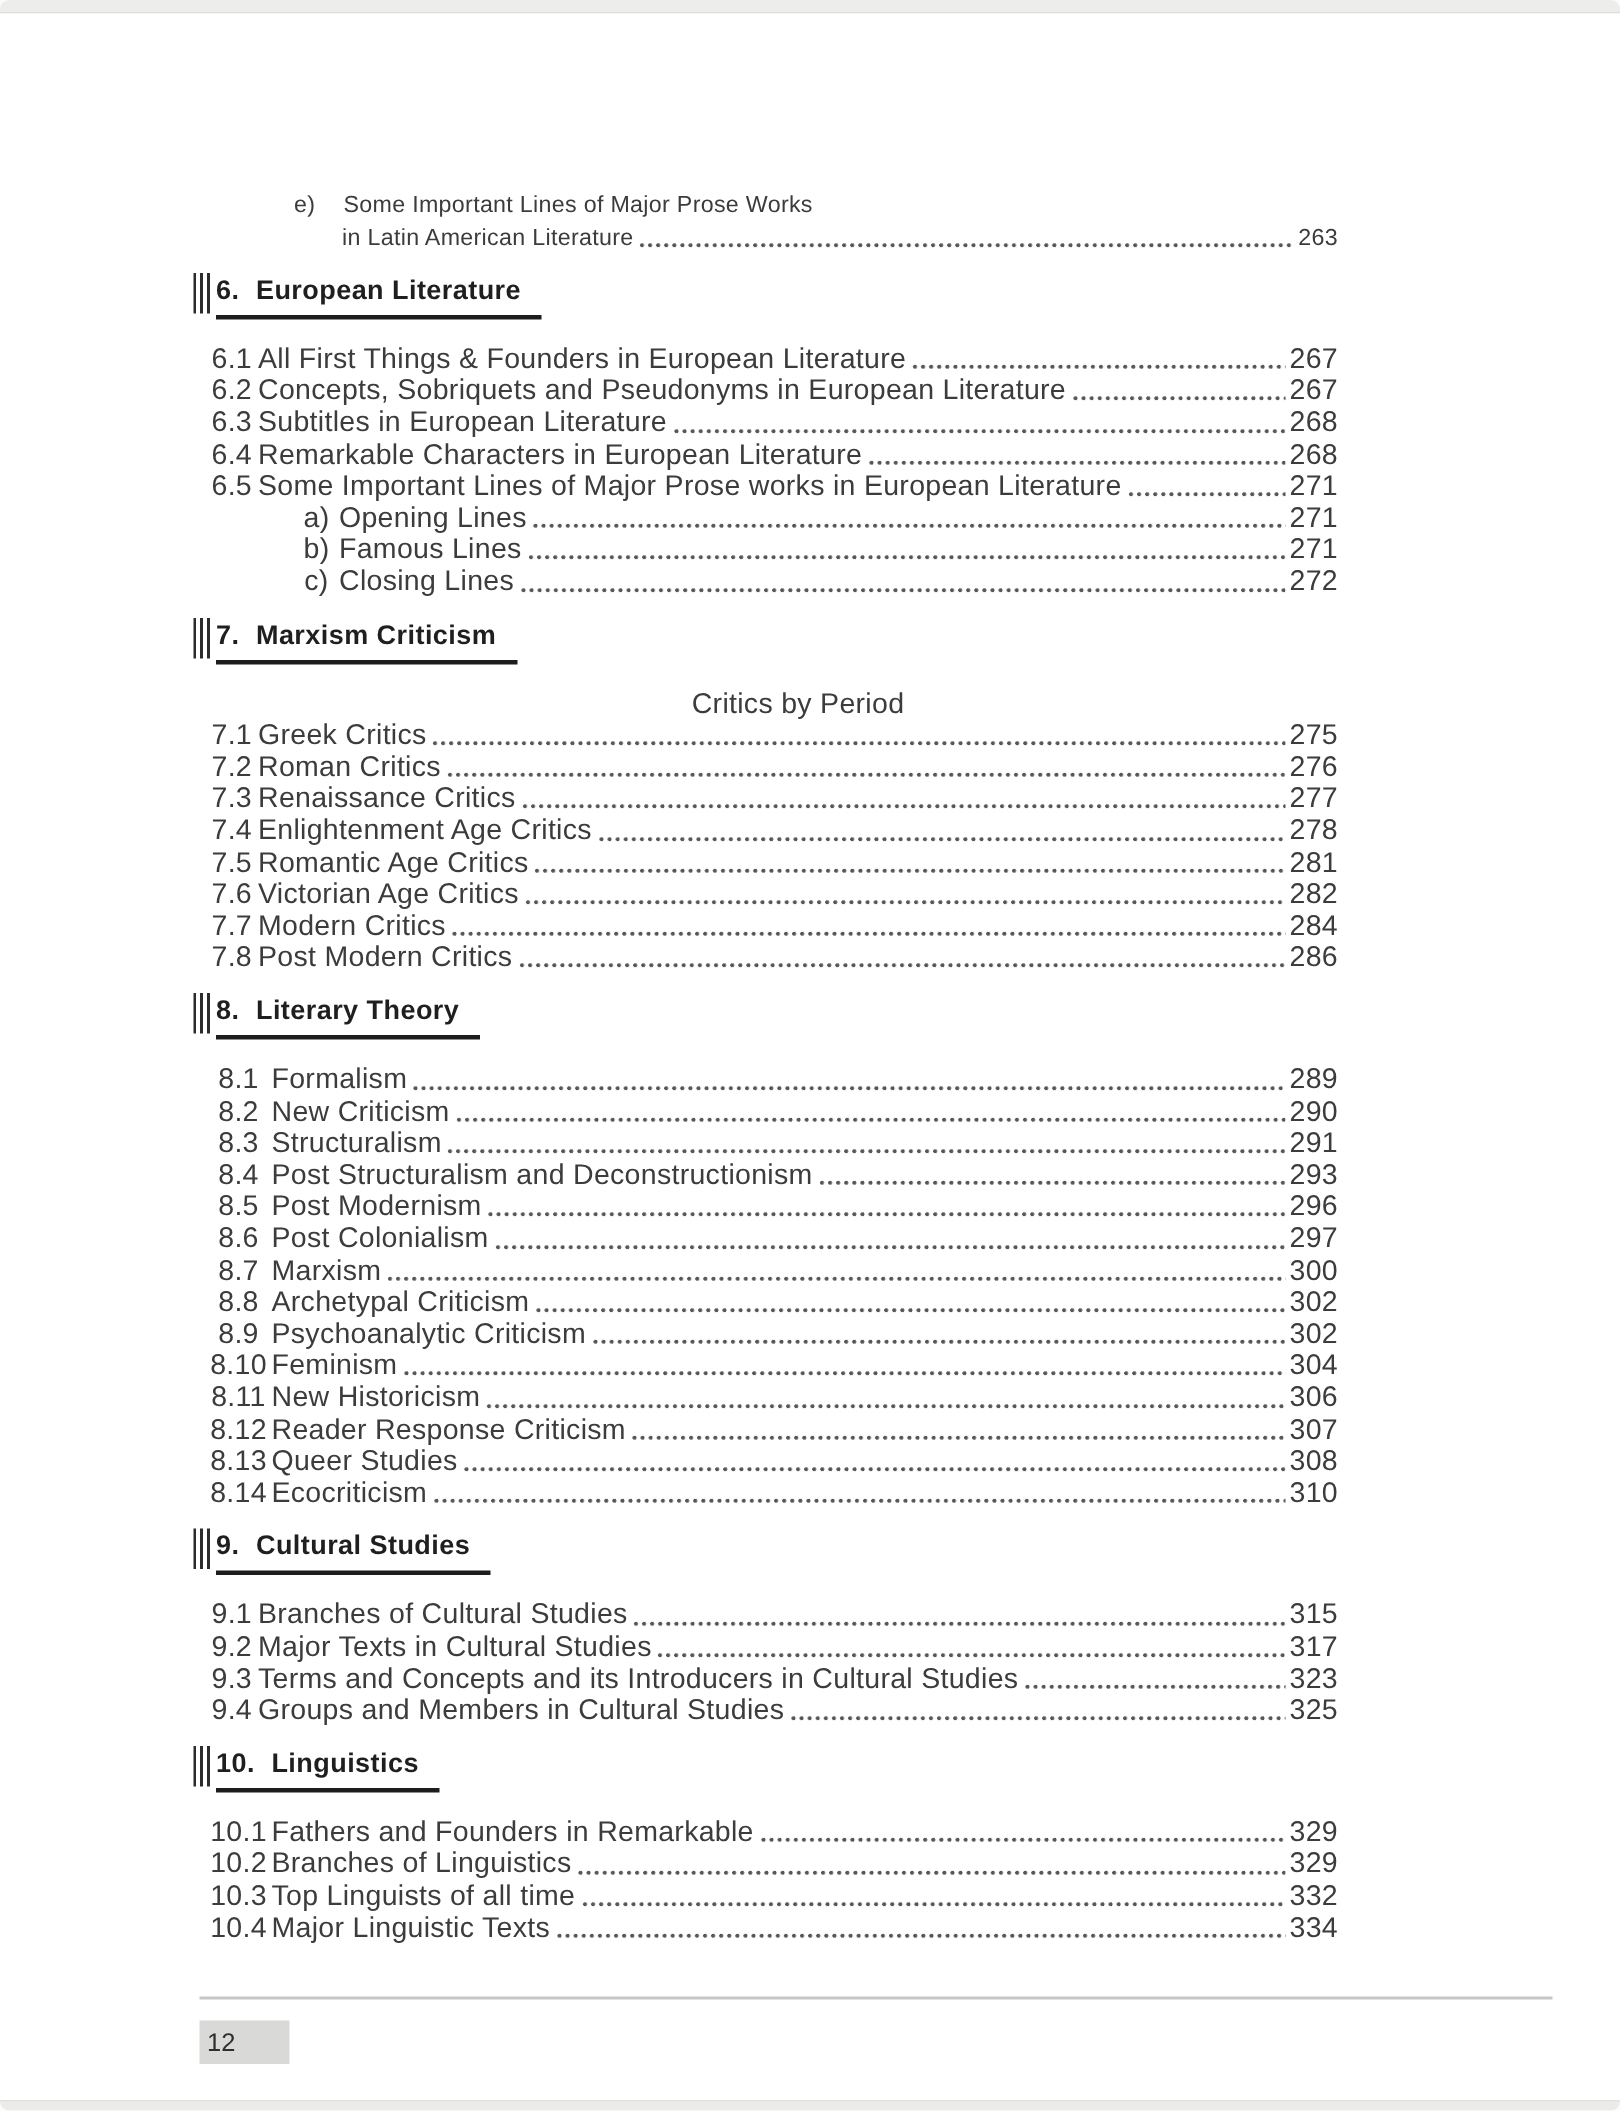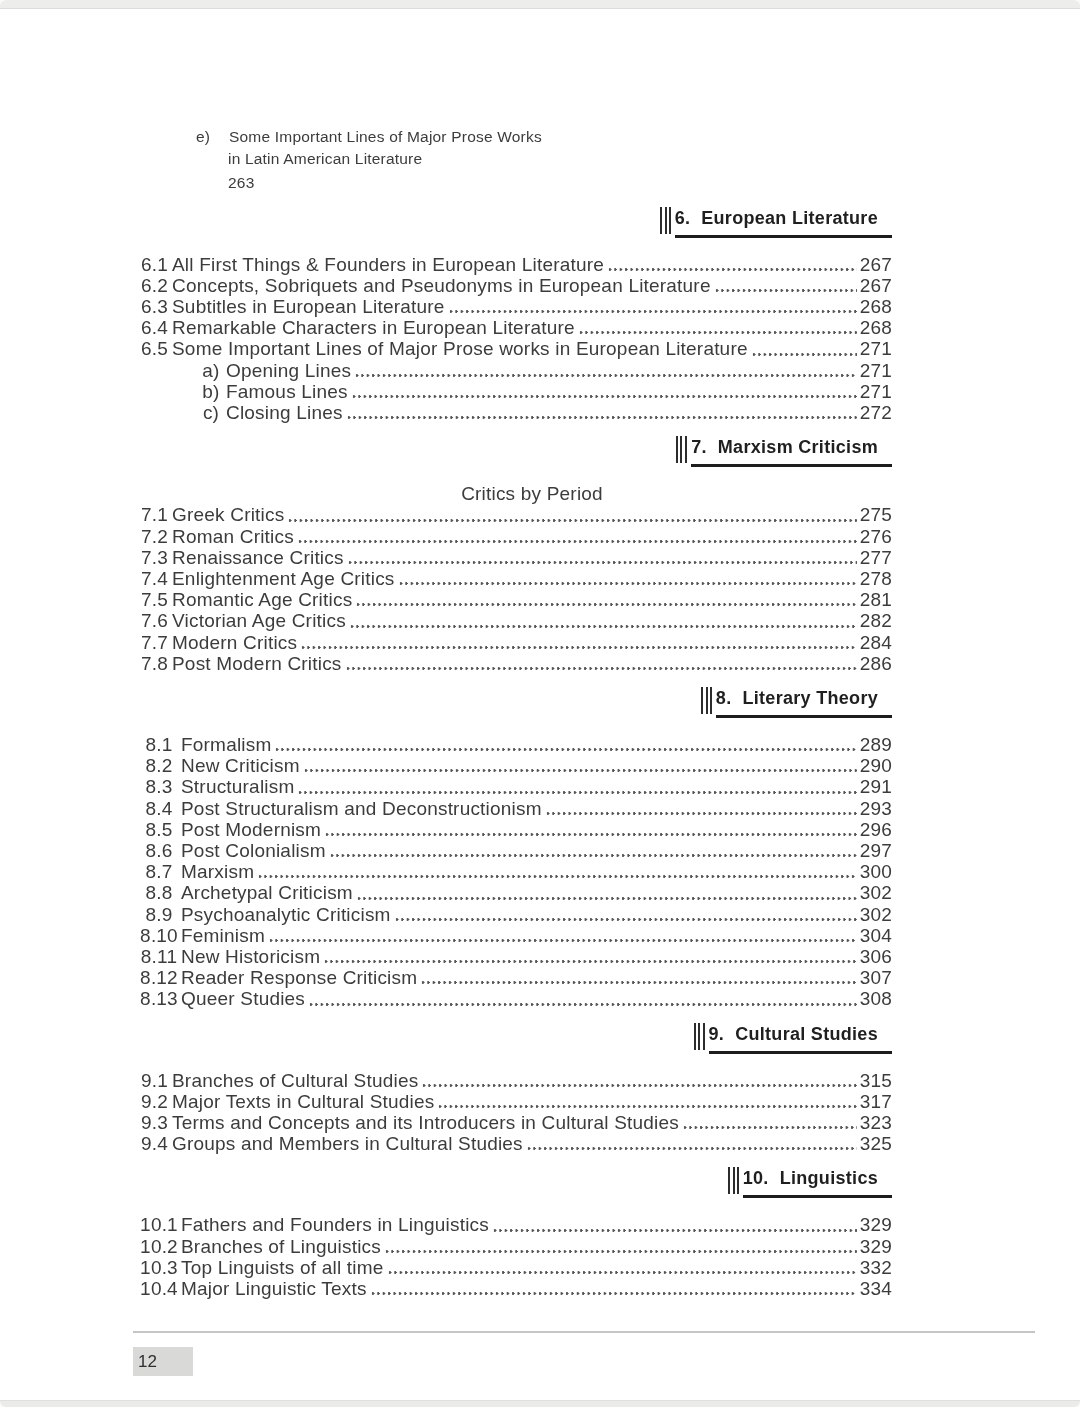--- a/index.html
+++ b/index.html
@@ -26,26 +26,25 @@
     border-radius:0 0 6px 6px;
   }
   .content{
     position:absolute;top:126px;left:137px;right:188px;
     color:#3c3c3c;
   }
   
   .intro{font-size:15.5px;line-height:21.5px;letter-spacing:.2px;}
   .intro-row1{display:flex;padding-left:59px;}
   .intro-row1 .inum{width:33px;flex:none;}
-  .intro-row2{display:flex;padding-left:91px;flex-direction:column;}
+  .intro-row2{display:flex;padding-left:91px;}
   
   .sec-header{
     display:flex;align-items:flex-start;
     margin:13px 0 0 -8px;
-    justify-content:flex-end;
   }
   .bars{
     flex:none;width:11px;height:27px;margin-right:4px;
     background:repeating-linear-gradient(90deg,#2c2c2c 0 2px,transparent 2px 4.5px);
   }
   .sec-title-wrap{
     display:inline-block;
     border-bottom:3px solid #1d1d1d;
     padding:1px 14px 6px 0;
     font-size:18px;font-weight:700;color:#1f1f1f;letter-spacing:.3px;
@@ -300,20 +299,26 @@
     <span class="entry-title">Reader Response Criticism</span>
     <span class="leader"></span>
     <span class="pageno">307</span>
   </div>
             <div class="entry">
     <span class="entry-num">8.13</span>
     <span class="entry-title">Queer Studies</span>
     <span class="leader"></span>
     <span class="pageno">308</span>
   </div>
+            <div class="entry">
+    <span class="entry-num">8.14</span>
+    <span class="entry-title">Ecocriticism</span>
+    <span class="leader"></span>
+    <span class="pageno">310</span>
+  </div>
           </div>
   </div>
         <div class="section" data-sec="9">
     <div class="sec-header">
       <span class="bars"></span>
       <span class="sec-title-wrap">
         <span class="sec-num">9.</span><span class="sec-title">Cultural Studies</span>
       </span>
     </div>
     <div class="entries">
@@ -346,21 +351,21 @@
         <div class="section" data-sec="10">
     <div class="sec-header">
       <span class="bars"></span>
       <span class="sec-title-wrap">
         <span class="sec-num">10.</span><span class="sec-title">Linguistics</span>
       </span>
     </div>
     <div class="entries">
             <div class="entry">
     <span class="entry-num">10.1</span>
-    <span class="entry-title">Fathers and Founders in Linguistics</span>
+    <span class="entry-title">Fathers and Founders in Remarkable</span>
     <span class="leader"></span>
     <span class="pageno">329</span>
   </div>
             <div class="entry">
     <span class="entry-num">10.2</span>
     <span class="entry-title">Branches of Linguistics</span>
     <span class="leader"></span>
     <span class="pageno">329</span>
   </div>
             <div class="entry">

